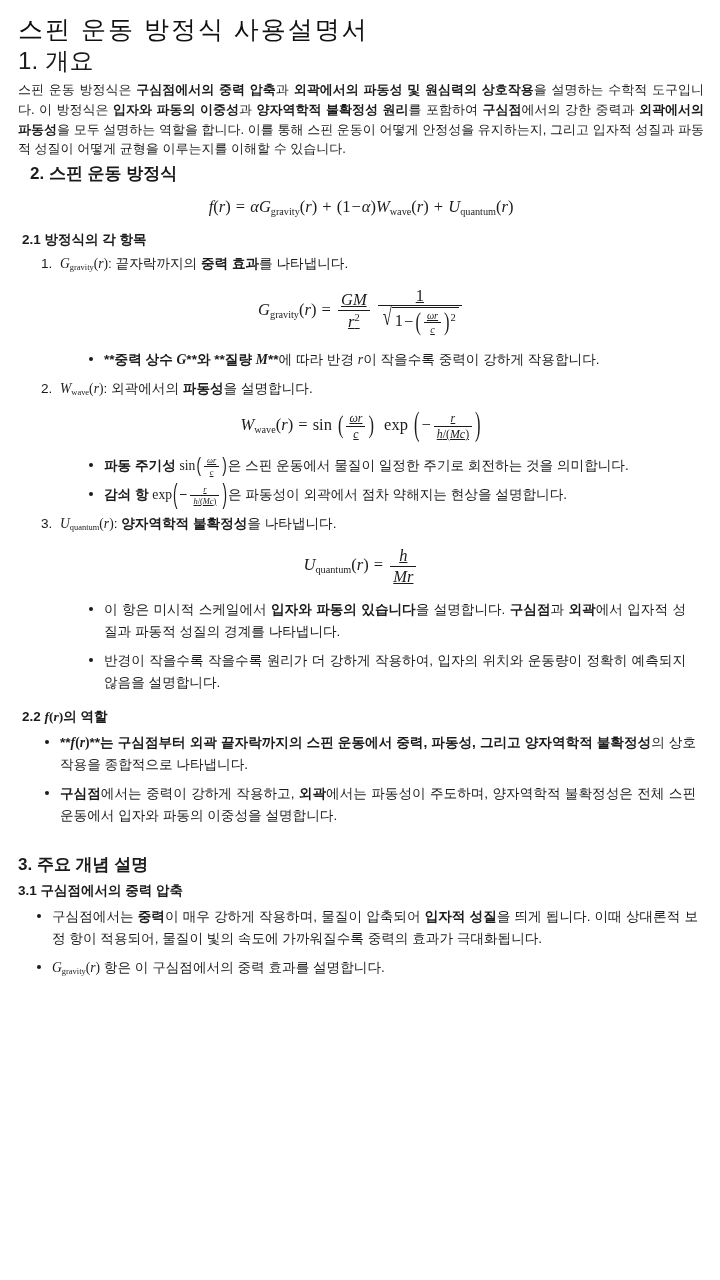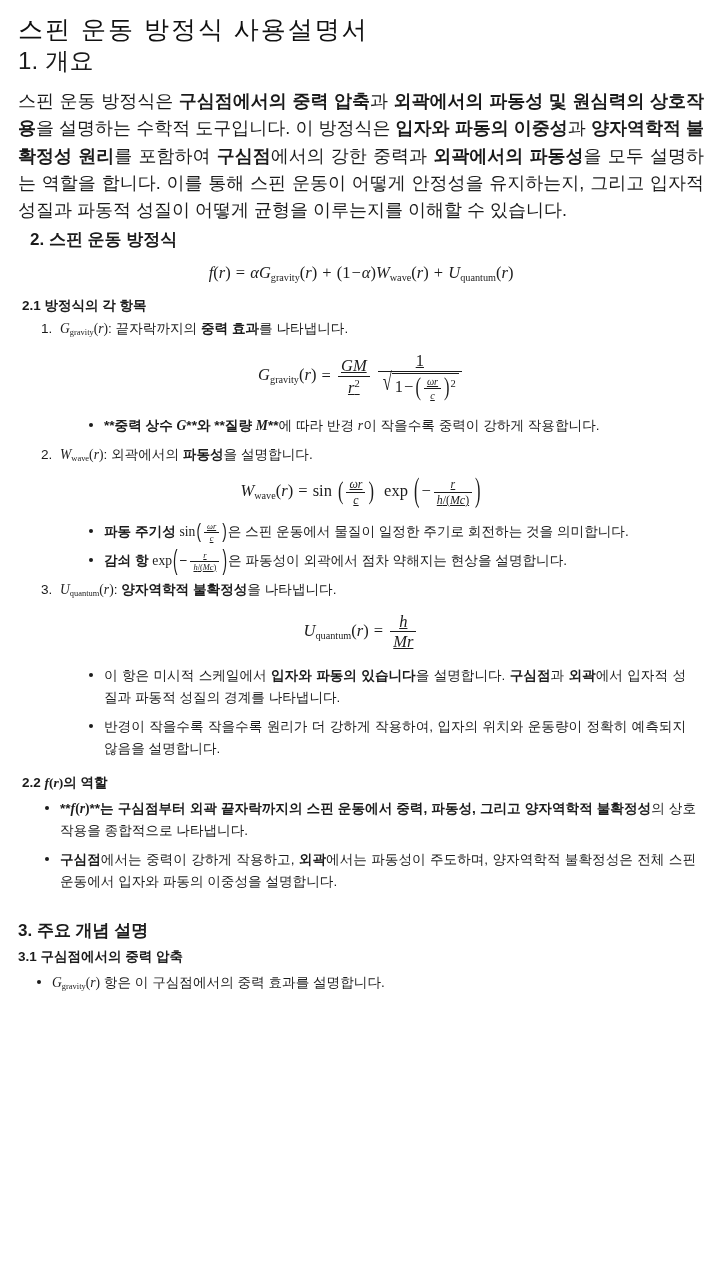--- a/index.html
+++ b/index.html
@@ -16,21 +16,21 @@
     font-size:25px;font-weight:400;letter-spacing:2.0px;
     margin:6px 0 2px 0;line-height:1.2;color:#111;
   }
   .h-sec1{font-size:24px;font-weight:400;letter-spacing:0.2px;margin:2px 0 3px 0;line-height:1.25;}
   .h-sec-bold{font-size:17px;font-weight:bold;margin:0 0 6px 0;line-height:1.3;}
   .h-sec-bold.indent{margin-left:12px;}
   .h-sub{font-size:13.5px;font-weight:bold;margin:0 0 4px 0;line-height:1.3;}
   .h-sub.indent{margin-left:4px;}
 
   
-  p.para{font-size:18px;line-height:1.52;margin:12px 0 4px 0;text-align:justify;}
+  p.para{font-size:13px;line-height:1.52;margin:4px 0 4px 0;text-align:justify;}
   b{font-weight:bold;}
 
   
   ol.num{margin:4px 0 0 0;padding-left:38px;font-size:13.6px;line-height:1.6;}
   ol.num>li{margin-bottom:2px;padding-left:4px;}
   ul.bul{list-style:none;margin:6px 0 6px 0;padding-left:0;}
   ul.bul>li{
     position:relative;padding-left:18px;font-size:13.6px;line-height:1.62;
     margin-bottom:7px;text-align:justify;
   }
@@ -170,17 +170,20 @@
       <b>구심점</b>에서는 중력이 강하게 작용하고, <b>외곽</b>에서는 파동성이 주도하며, 양자역학적 불확정성은 전체 스핀 운동에서 입자와 파동의 이중성을 설명합니다.
     </li>
   </ul>
 
   <h3 class="h-sec-bold" style="margin-top:27px;">3. 주요 개념 설명</h3>
 
   <h4 class="h-sub">3.1 구심점에서의 중력 압축</h4>
 
   <ul class="bul lvl0">
     <li>
+      구심점에서는 <b>중력</b>이 매우 강하게 작용하며, 물질이 압축되어 <b>입자적 성질</b>을 띄게 됩니다. 이때 상대론적 보정 항이 적용되어, 물질이 빛의 속도에 가까워질수록 중력의 효과가 극대화됩니다.
+    </li>
+    <li>
       <span class="math">G</span><span class="sub">gravity</span><span class="mathup">(</span><span class="math">r</span><span class="mathup">)</span><span> 항은 이 구심점에서의 중력 효과를 설명합니다.</span>
     </li>
   </ul>
 
 </div>
 
 </body></html>

